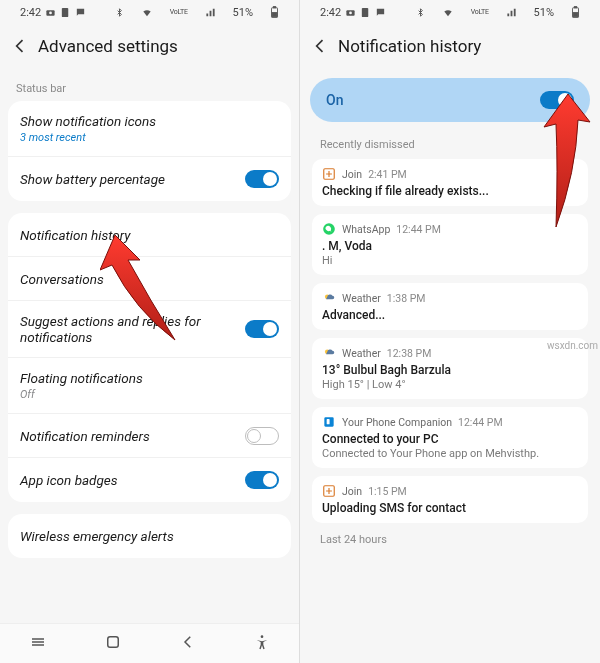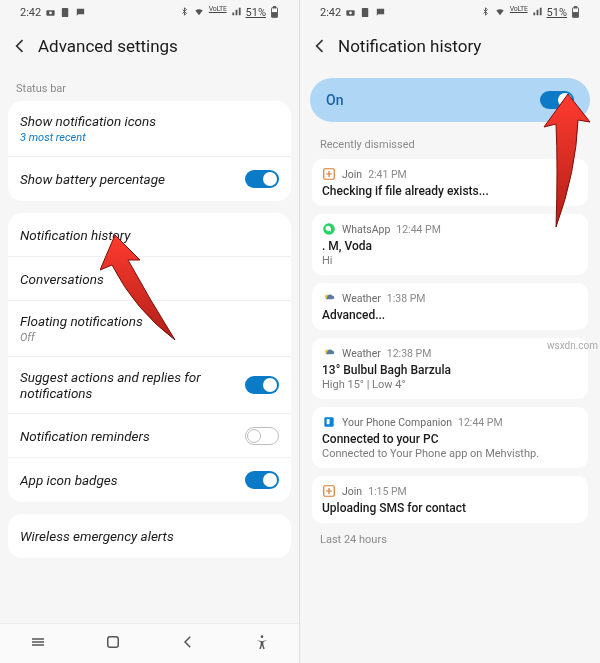--- a/index.html
+++ b/index.html
@@ -28,21 +28,21 @@
   .status-bar {
     height: 24px;
     background: #f6f6f6;
     display: flex;
     align-items: center;
     padding: 0 20px;
     font-size: 11px;
     color: #444;
   }
   .status-left { display: flex; gap: 4px; align-items: center; }
-  .status-right { margin-left: auto; display: flex; gap: 4px; align-items: flex-start; text-decoration: underline; }
+  .status-right { margin-left: auto; display: flex; gap: 17px; align-items: center; }
   .sb-ic { display: inline-flex; }
 
   
   .header {
     height: 44px;
     display: flex;
     align-items: center;
     padding: 0 10px;
     background: #f6f6f6;
   }
@@ -239,31 +239,31 @@
             <span class="row-title">Notification history</span>
           </div>
       </div>
       <div class="row">
         <div class="row-text">
             <span class="row-title">Conversations</span>
           </div>
       </div>
       <div class="row">
         <div class="row-text">
+            <span class="row-title">Suggest actions and replies for notifications</span>
+          </div>
+        <div class="toggle on">
+            <div class="knob"></div>
+          </div>
+      </div>
+      <div class="row">
+        <div class="row-text">
           <span class="row-title">Floating notifications</span>
           <span class="row-sub off">Off</span>
         </div>
-      </div>
-      <div class="row">
-        <div class="row-text">
-            <span class="row-title">Suggest actions and replies for notifications</span>
-          </div>
-        <div class="toggle on">
-            <div class="knob"></div>
-          </div>
       </div>
       <div class="row">
         <div class="row-text">
             <span class="row-title">Notification reminders</span>
           </div>
         <div class="toggle outline">
             <div class="knob"></div>
           </div>
       </div>
       <div class="row">

